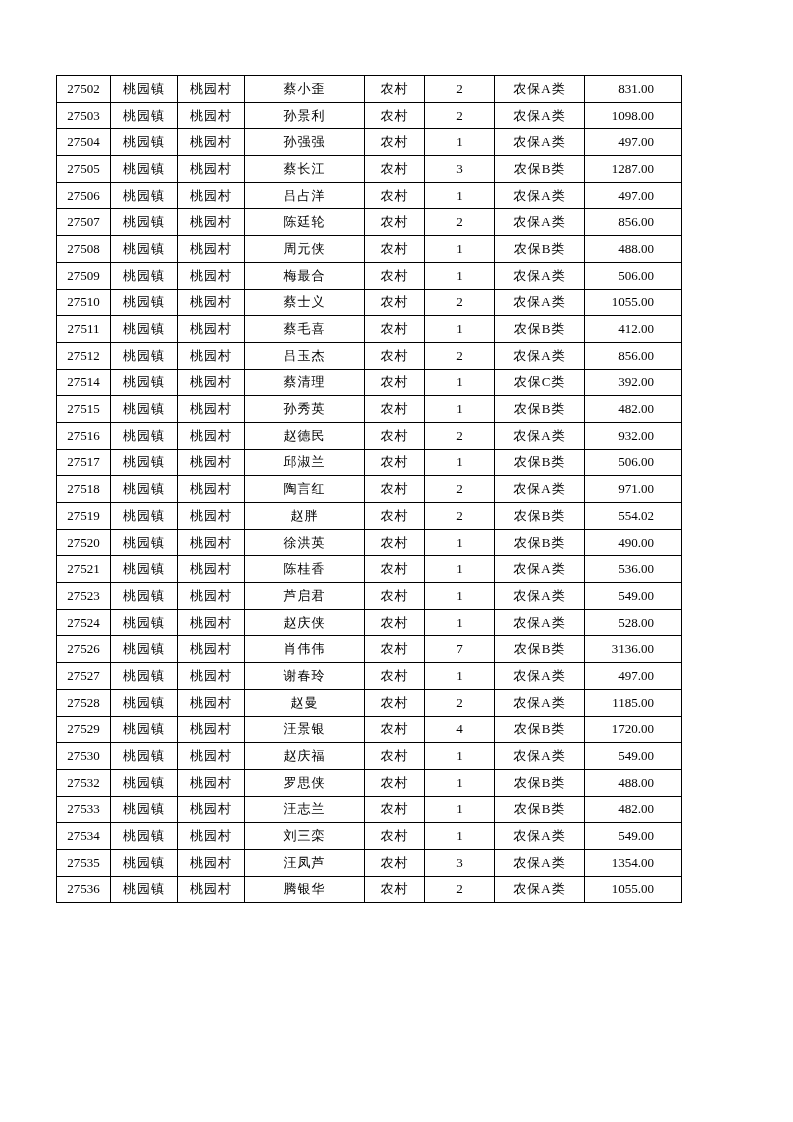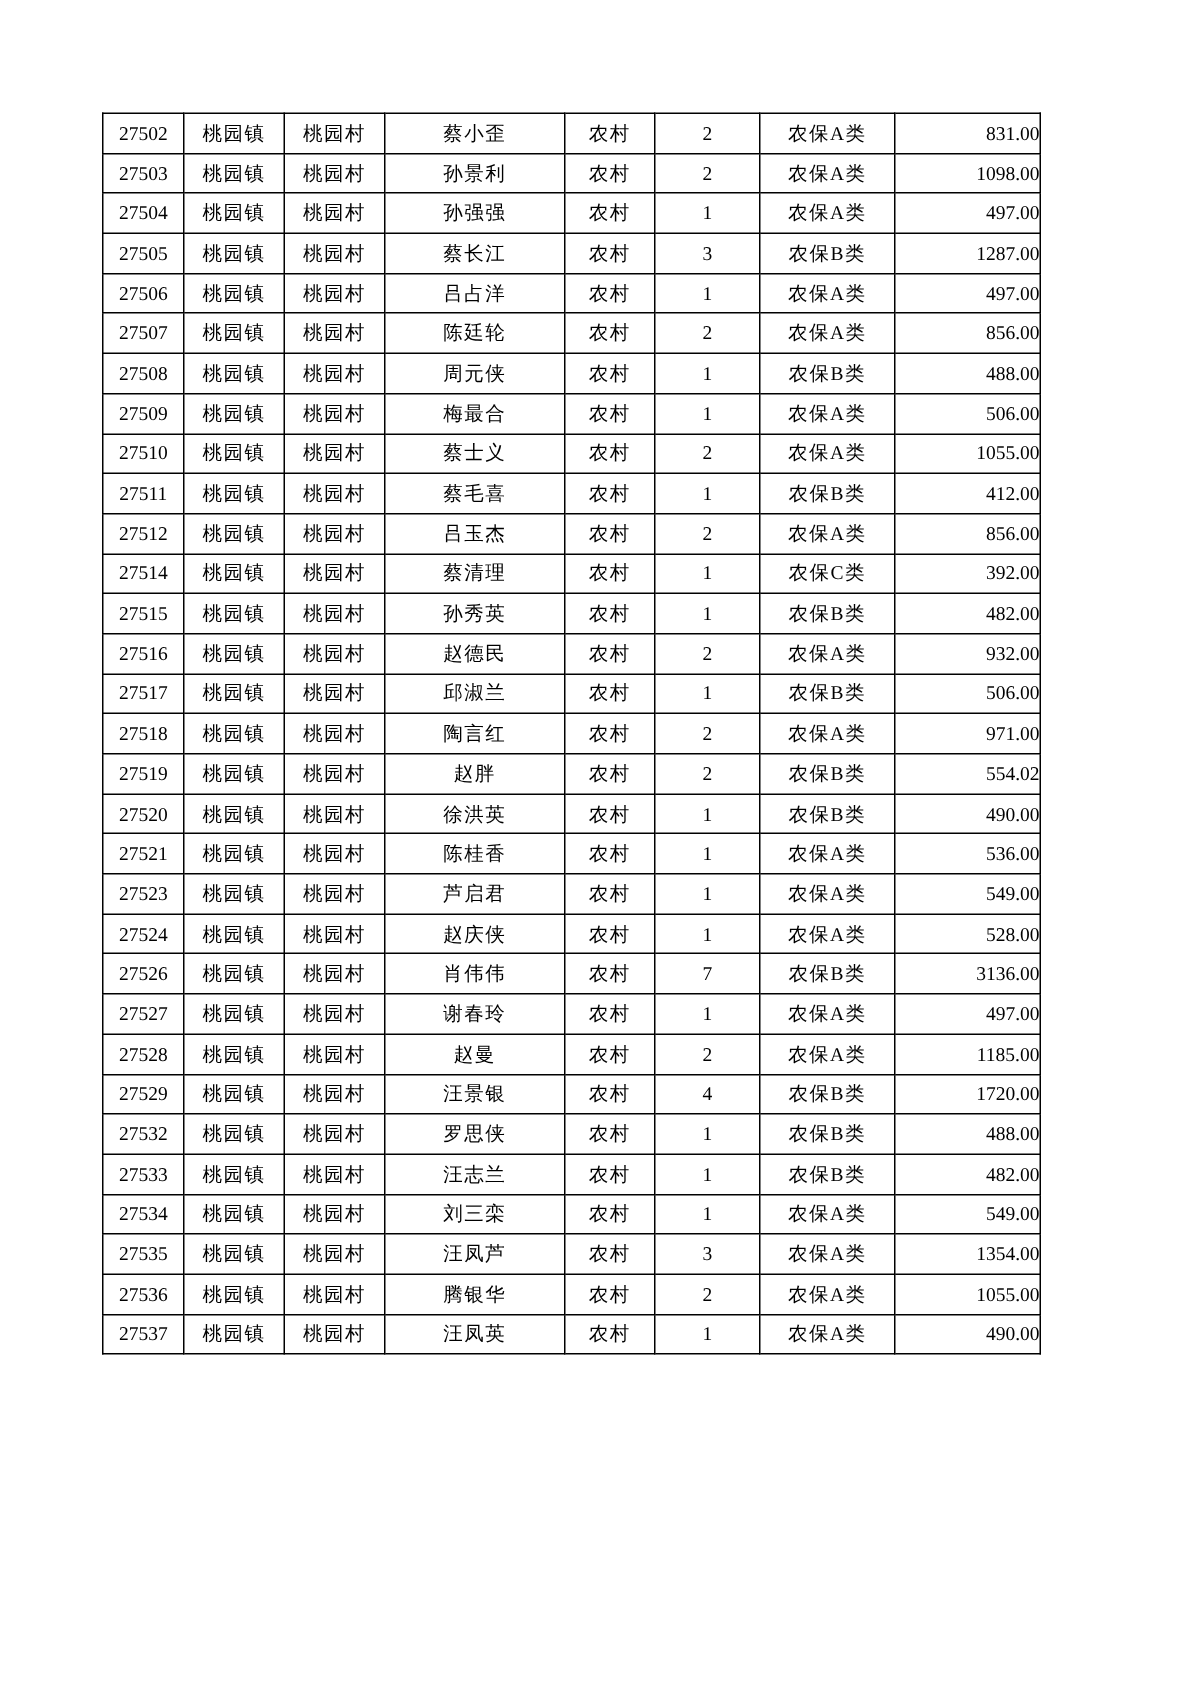--- a/index.html
+++ b/index.html
@@ -9,21 +9,21 @@
   }
   body {
     width: 793px;
     height: 1122px;
     position: relative;
     font-family: "Liberation Serif", "DejaVu Serif", serif;
     color: #000000;
   }
   .table-wrap {
     position: absolute;
-    left: 68px;
+    left: 56px;
     top: 75px;
     width: 625px;
   }
   table {
     border-collapse: collapse;
     table-layout: fixed;
     width: 625px;
   }
   td {
     border: 1px solid #000000;
@@ -31,20 +31,21 @@
     font-size: 13px;
     text-align: center;
     vertical-align: middle;
     padding: 0;
     overflow: hidden;
     white-space: nowrap;
     letter-spacing: 1px;
   }
   td.col-amount {
     text-align: right;
+    padding-right: 27px;
     letter-spacing: 0;
   }
   td.col-id, td.col-count {
     letter-spacing: 0;
   }
   col.c-id { width: 54px; }
   col.c-town { width: 67px; }
   col.c-village { width: 67px; }
   col.c-name { width: 120px; }
   col.c-type { width: 60px; }
@@ -312,20 +313,30 @@
           <td class="col-id">27529</td>
           <td class="col-town">桃园镇</td>
           <td class="col-village">桃园村</td>
           <td class="col-name">汪景银</td>
           <td class="col-type">农村</td>
           <td class="col-count">4</td>
           <td class="col-category">农保B类</td>
           <td class="col-amount">1720.00</td>
         </tr>
         <tr>
+          <td class="col-id">27530</td>
+          <td class="col-town">桃园镇</td>
+          <td class="col-village">桃园村</td>
+          <td class="col-name">赵庆福</td>
+          <td class="col-type">农村</td>
+          <td class="col-count">1</td>
+          <td class="col-category">农保A类</td>
+          <td class="col-amount">549.00</td>
+        </tr>
+        <tr>
           <td class="col-id">27532</td>
           <td class="col-town">桃园镇</td>
           <td class="col-village">桃园村</td>
           <td class="col-name">罗思侠</td>
           <td class="col-type">农村</td>
           <td class="col-count">1</td>
           <td class="col-category">农保B类</td>
           <td class="col-amount">488.00</td>
         </tr>
         <tr>
@@ -360,26 +371,16 @@
         </tr>
         <tr>
           <td class="col-id">27536</td>
           <td class="col-town">桃园镇</td>
           <td class="col-village">桃园村</td>
           <td class="col-name">腾银华</td>
           <td class="col-type">农村</td>
           <td class="col-count">2</td>
           <td class="col-category">农保A类</td>
           <td class="col-amount">1055.00</td>
-        </tr>
-        <tr>
-          <td class="col-id">27537</td>
-          <td class="col-town">桃园镇</td>
-          <td class="col-village">桃园村</td>
-          <td class="col-name">汪凤英</td>
-          <td class="col-type">农村</td>
-          <td class="col-count">1</td>
-          <td class="col-category">农保A类</td>
-          <td class="col-amount">490.00</td>
         </tr>
       </tbody>
   </table>
 </div>
 
 </body></html>

